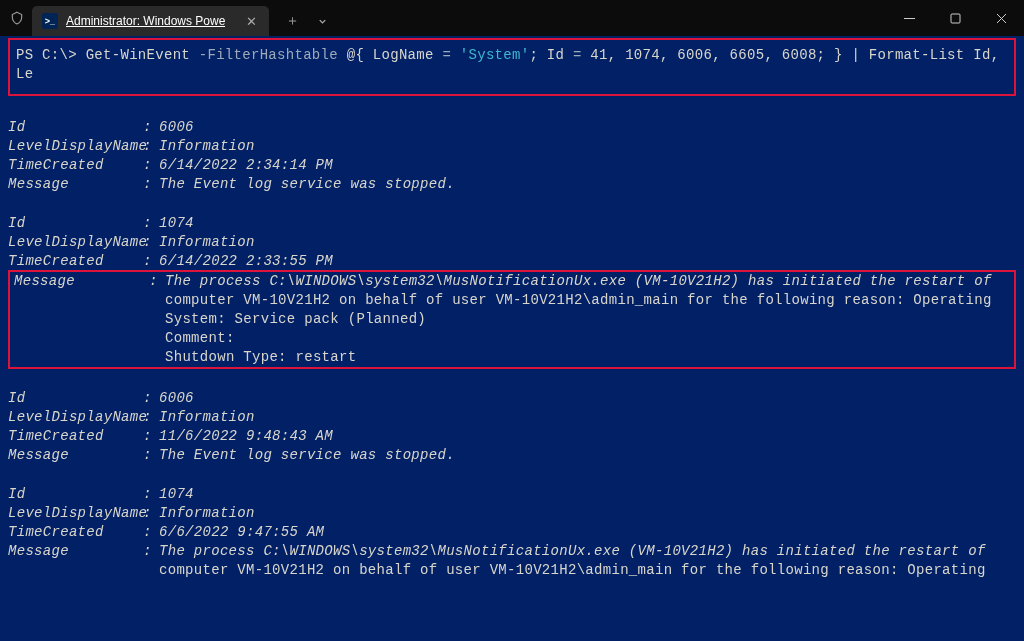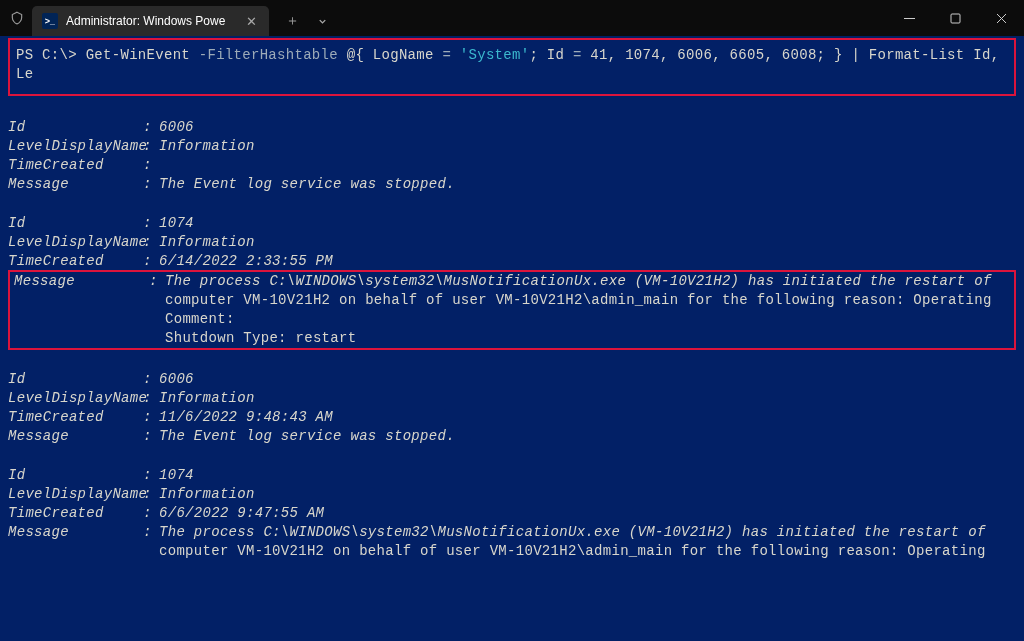--- a/index.html
+++ b/index.html
@@ -51,20 +51,21 @@
       align-items: center;
       justify-content: center;
       color: #fff;
       font-size: 9px;
       font-weight: bold;
     }
     .tab-title {
       max-width: 160px;
       overflow: hidden;
       white-space: nowrap;
+      text-decoration: underline;
     }
     .tab-close {
       margin-left: 18px;
       color: #aaa;
       font-size: 13px;
       cursor: pointer;
       width: 16px;
       text-align: center;
     }
     .tab-actions {
@@ -190,20 +191,21 @@
         <span class="event-value">6006</span>
       </div>
     <div class="event-row">
         <span class="event-label">LevelDisplayName</span>
         <span class="event-colon">:</span>
         <span class="event-value">Information</span>
       </div>
     <div class="event-row">
         <span class="event-label">TimeCreated</span>
         <span class="event-colon">:</span>
+        <span class="event-value">6/14/2022 2:34:14 PM</span>
       </div>
     <div class="event-row">
         <span class="event-label">Message</span>
         <span class="event-colon">:</span>
         <span class="event-value">The Event log service was stopped.</span>
       </div>
   </div>
 
   <div class="event-block">
     <div class="event-row">
@@ -226,20 +228,24 @@
           <span class="event-label">Message</span>
           <span class="event-colon">:</span>
           <span class="event-value">The process C:\WINDOWS\system32\MusNotificationUx.exe (VM-10V21H2) has initiated the restart of</span>
         </div>
     <div class="msg-line">
           <span class="msg-indent"></span>
           <span class="msg-text">computer VM-10V21H2 on behalf of user VM-10V21H2\admin_main for the following reason: Operating</span>
         </div>
     <div class="msg-line">
           <span class="msg-indent"></span>
+          <span class="msg-text">System: Service pack (Planned)</span>
+        </div>
+    <div class="msg-line">
+          <span class="msg-indent"></span>
         </div>
     <div class="msg-line">
           <span class="msg-indent"></span>
           <span class="msg-text"> Comment:</span>
         </div>
     <div class="msg-line">
           <span class="msg-indent"></span>
           <span class="msg-text"> Shutdown Type: restart</span>
         </div>
     </div>

